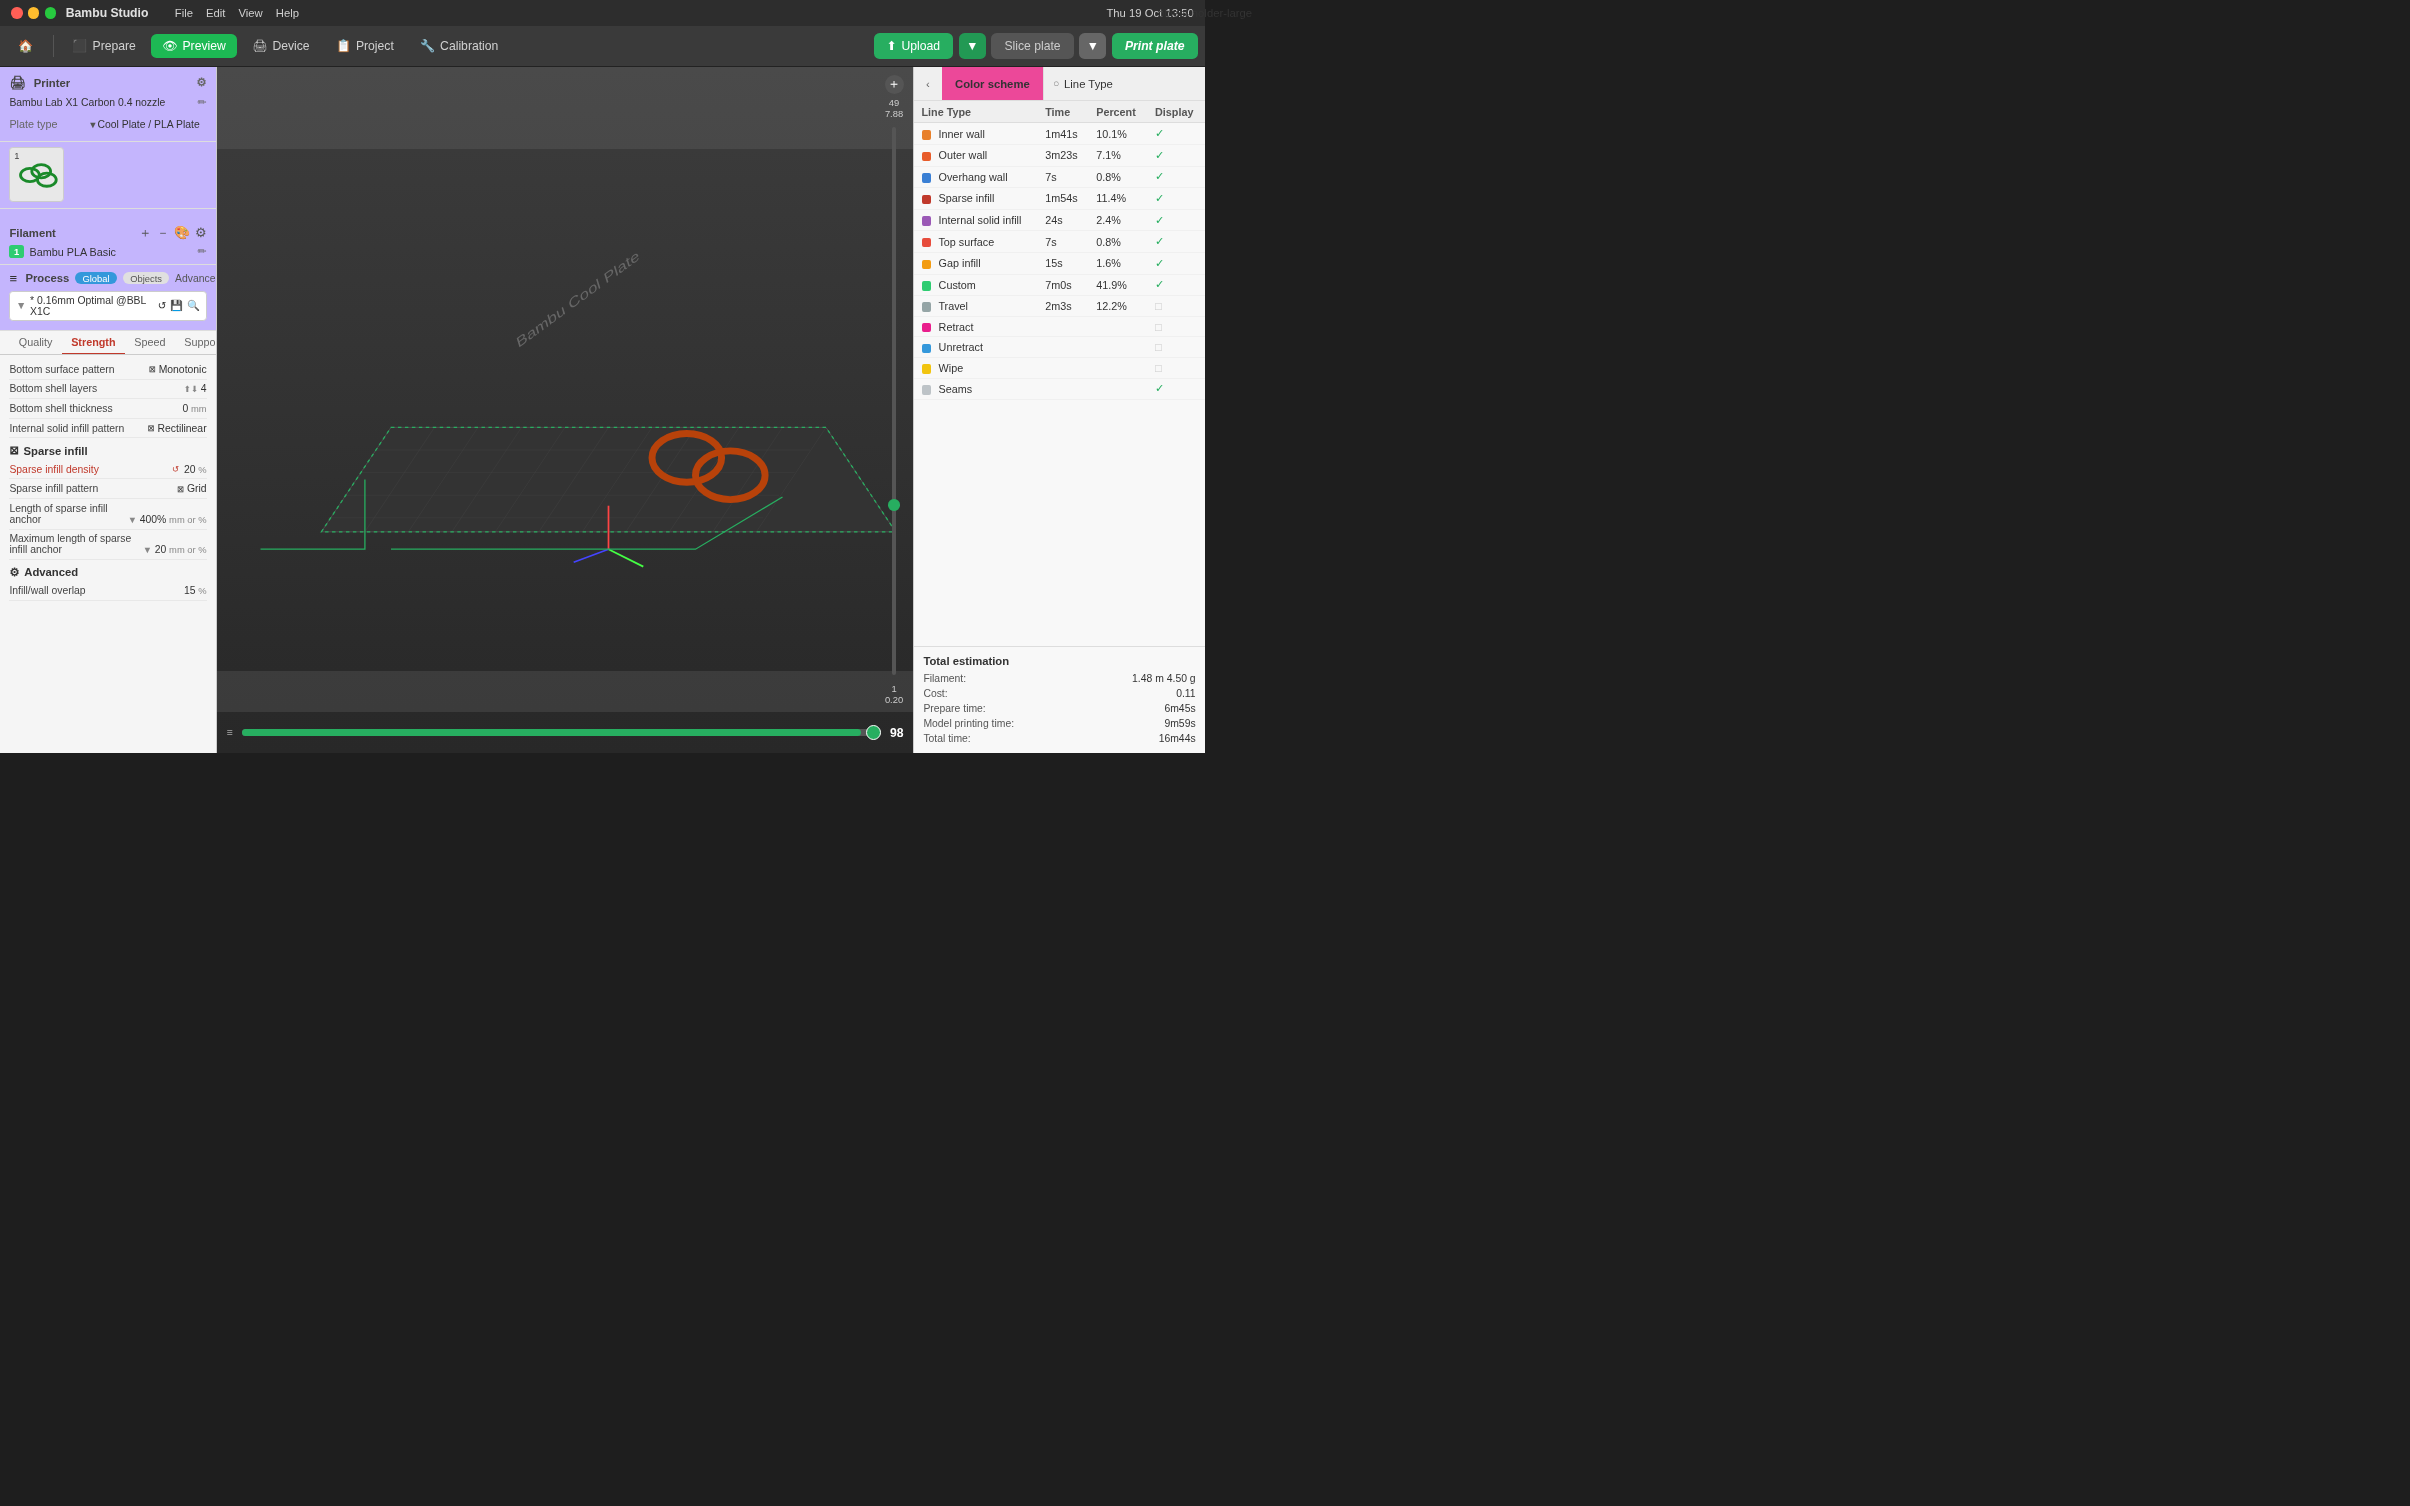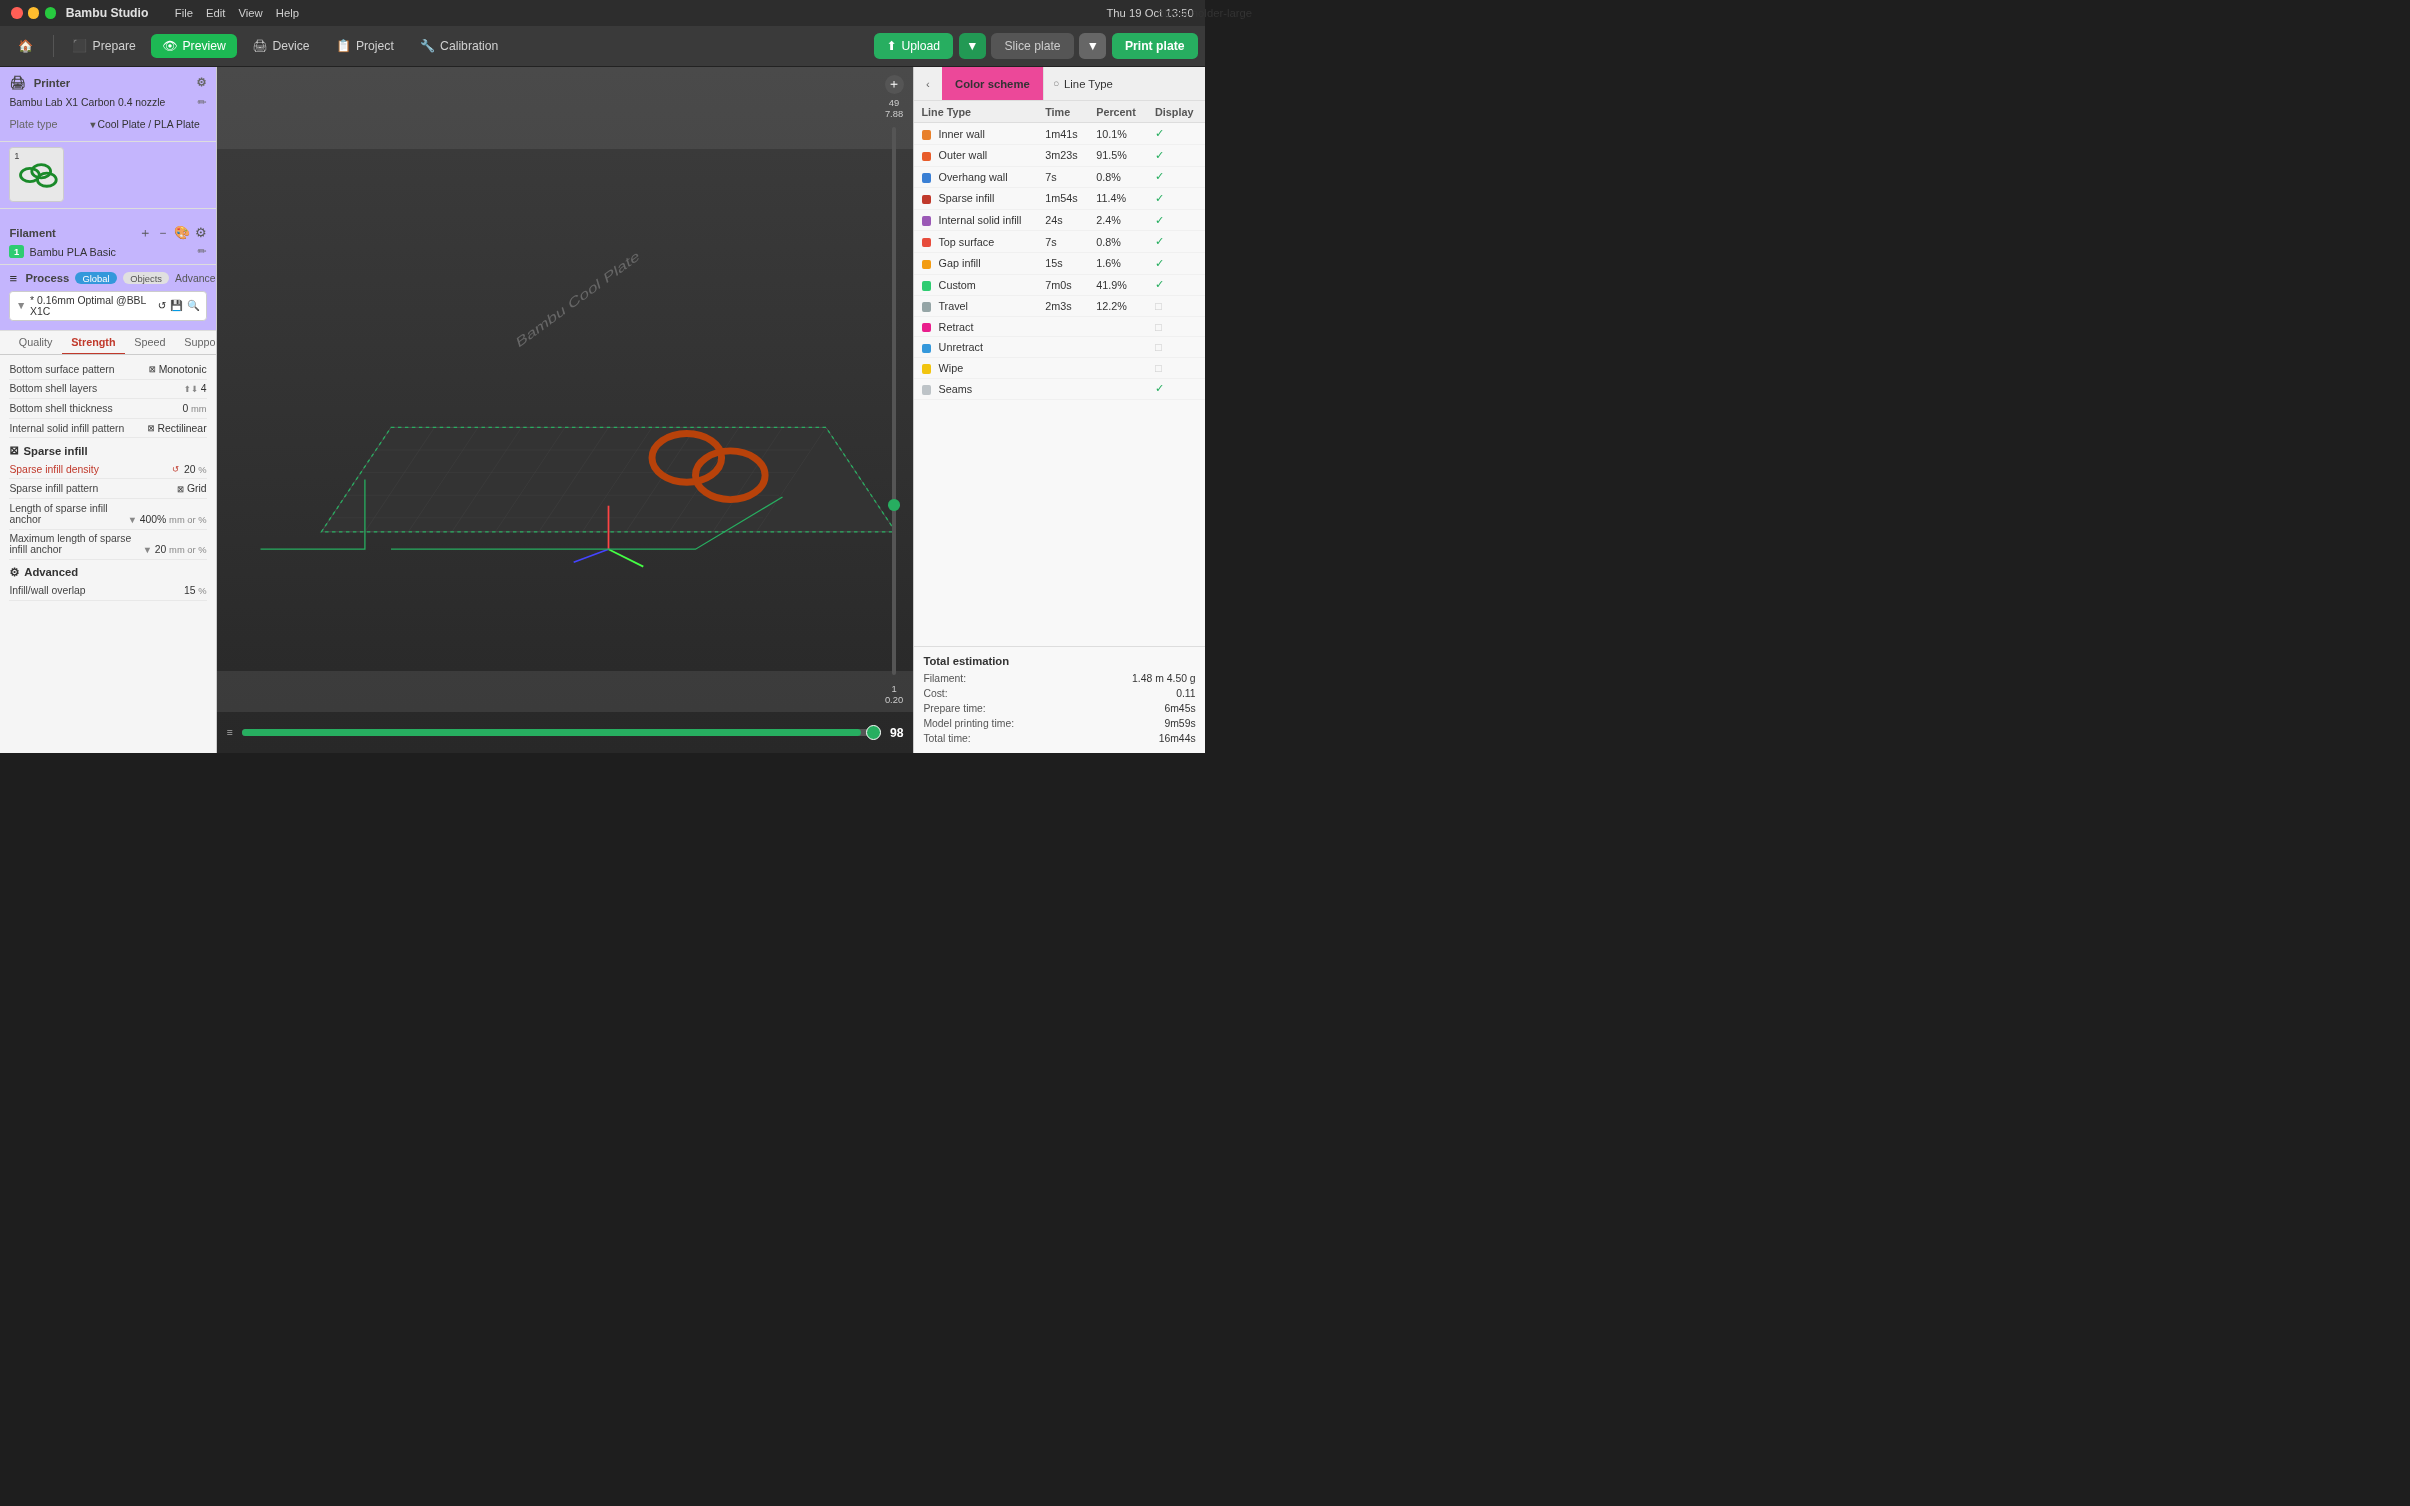--- a/index.html
+++ b/index.html
@@ -120,20 +120,21 @@
     }
     .btn-print {
       background: #27ae60;
       color: #fff;
       border: none;
       border-radius: 5.6px;
       padding: 5.6px 13px;
       cursor: pointer;
       font-size: 12.2px;
       font-weight: 600;
+      font-style: italic;
     }
 
     
     .main-layout {
       display: flex;
       height: calc(753px - 26px - 41px);
     }
 
     
     .left-sidebar {
@@ -889,21 +890,21 @@
         ✓
       </span>
     </td>
   </tr>
             <tr>
     <td>
       <span class="color-dot" style="background:#e85c2a;"></span>
       Outer wall
     </td>
     <td>3m23s</td>
-    <td>91.5%</td>
+    <td>7.1%</td>
     <td>
       <span class="check-icon">
         ✓
       </span>
     </td>
   </tr>
             <tr>
     <td>
       <span class="color-dot" style="background:#3a7fd4;"></span>
       Overhang wall

